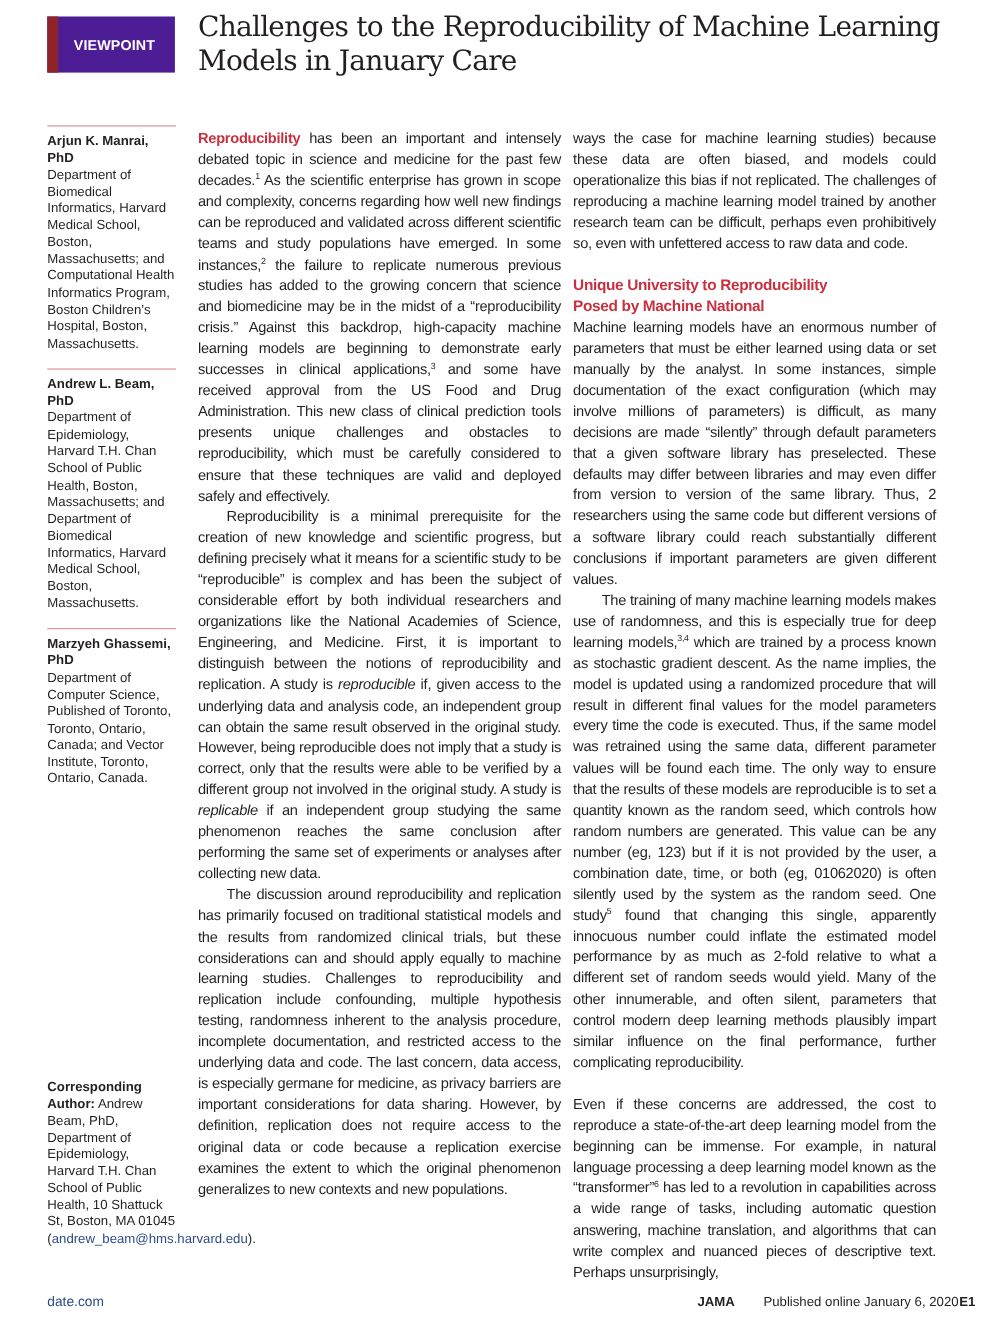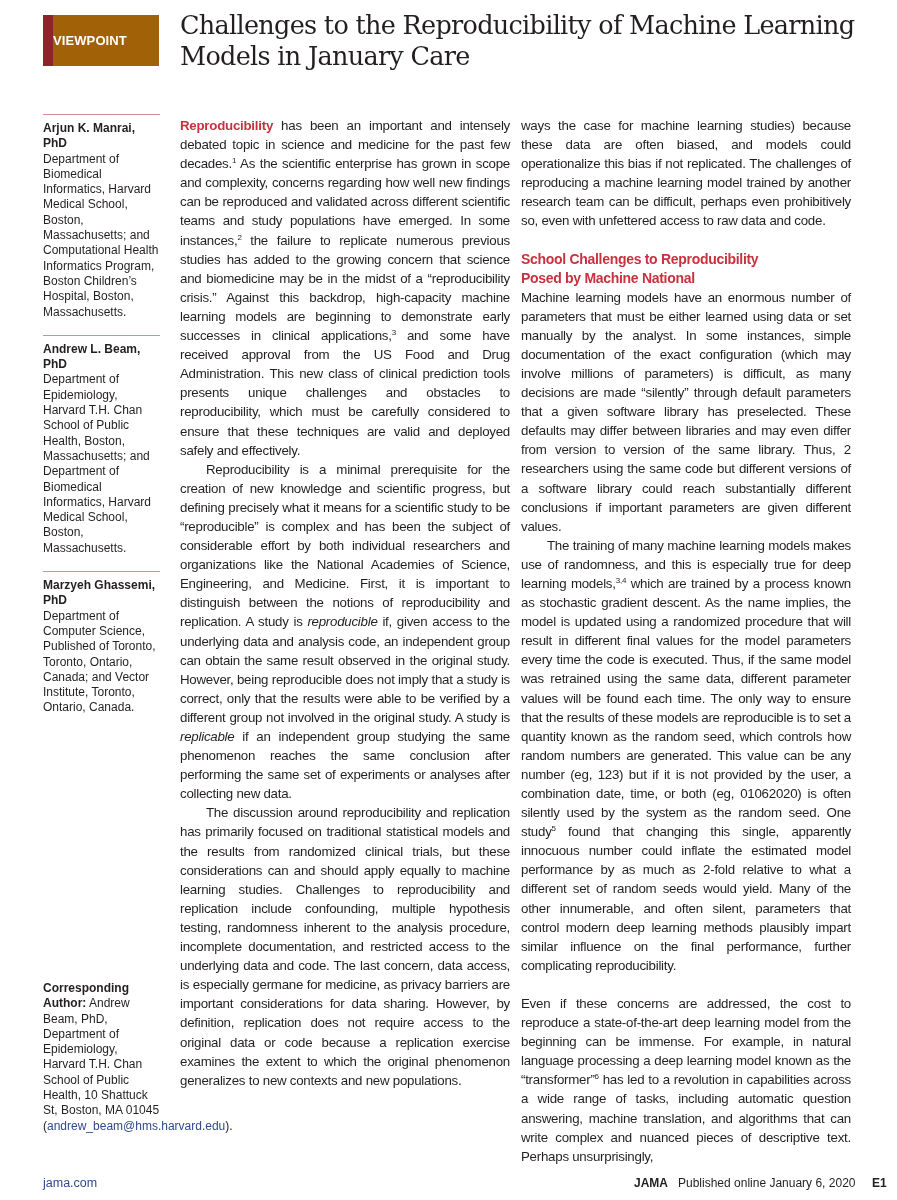--- a/index.html
+++ b/index.html
@@ -1,28 +1,28 @@
 <!DOCTYPE html>
 <html><head>
 <meta charset="utf-8">
 <style>
   html, body { margin: 0; padding: 0; background: #ffffff; }
   body { width: 897px; height: 1200px; position: relative; overflow: hidden; color: #231f20; }
-  .badge { position: absolute; left: 43px; top: 15px; width: 116px; height: 51px; background: #a16207; border-left: 10px solid #8e2329; box-sizing: border-box; display: flex; align-items: center; }
+  .badge { position: absolute; left: 43px; top: 15px; width: 116px; height: 51px; background: #4c1d95; border-left: 10px solid #8e2329; box-sizing: border-box; display: flex; align-items: center; justify-content: center; }
   .badge span { font-family: "Liberation Sans", sans-serif; font-weight: bold; font-size: 13px; color: #ffffff; letter-spacing: 0.1px; padding-right: 4px; }
   .title { position: absolute; left: 180px; top: 10px; width: 700px; font-family: "DejaVu Serif", serif; font-size: 25.5px; line-height: 31px; color: #231f20; margin: 0; font-weight: normal; letter-spacing: -0.7px; }
   .sidebar { position: absolute; left: 43px; top: 114px; width: 117px; font-family: "Liberation Sans", sans-serif; font-size: 12px; line-height: 15.3px; color: #231f20; }
   .author-block { border-top: 1.5px solid #d88a93; padding-top: 6px; margin-bottom: 15px; }
   .author-name { font-weight: bold; display: block; }
   .corresponding { position: absolute; left: 43px; top: 981px; width: 118px; font-family: "Liberation Sans", sans-serif; font-size: 12px; line-height: 15.3px; }
   .corresponding b { font-weight: bold; }
   .link { color: #2e4a8a; }
   .footer-left { position: absolute; left: 43px; top: 1176px; font-family: "Liberation Sans", sans-serif; font-size: 12.5px; color: #2e4a8a; }
   .footer-right { position: absolute; left: 634px; top: 1176px; font-family: "Liberation Sans", sans-serif; font-size: 12px; color: #231f20; }
-  .footer-right b { font-weight: bold; margin-right: 10px; }
+  .footer-right b { font-weight: bold; margin-right: 26px; }
   .page-num { position: absolute; left: 872px; top: 1176px; font-family: "Liberation Sans", sans-serif; font-size: 12px; font-weight: bold; }
   .col { position: absolute; top: 116px; width: 330px; font-family: "Liberation Sans", sans-serif; font-size: 13.3px; line-height: 19.1px; color: #231f20; text-align: justify; letter-spacing: -0.25px; }
   .col1 { left: 180px; }
   .col2 { left: 521px; }
   .col p { margin: 0; }
   .indent { text-indent: 26px; }
   .lead { color: #c8313f; font-weight: bold; }
   .heading { color: #c8313f; font-weight: bold; font-size: 14px; line-height: 19px; margin: 0; text-align: left; letter-spacing: -0.3px; }
   .gap { height: 19px; }
   sup { font-size: 8px; line-height: 0; vertical-align: 5px; }
@@ -56,22 +56,22 @@
 
 <div class="col col1">
   <p><span class="lead">Reproducibility</span><span> has been an important and intensely debated topic in science and medicine for the past few decades.</span><sup>1</sup><span> As the scientific enterprise has grown in scope and complexity, concerns regarding how well new findings can be reproduced and validated across different scientific teams and study populations have emerged. In some instances,</span><sup>2</sup><span> the failure to replicate numerous previous studies has added to the growing concern that science and biomedicine may be in the midst of a “reproducibility crisis.” Against this backdrop, high-capacity machine learning models are beginning to demonstrate early successes in clinical applications,</span><sup>3</sup><span> and some have received approval from the US Food and Drug Administration. This new class of clinical prediction tools presents unique challenges and obstacles to reproducibility, which must be carefully considered to ensure that these techniques are valid and deployed safely and effectively.</span></p>
   <p class="indent"><span>Reproducibility is a minimal prerequisite for the creation of new knowledge and scientific progress, but defining precisely what it means for a scientific study to be “reproducible” is complex and has been the subject of considerable effort by both individual researchers and organizations like the National Academies of Science, Engineering, and Medicine. First, it is important to distinguish between the notions of reproducibility and replication. A study is </span><i>reproducible</i><span> if, given access to the underlying data and analysis code, an independent group can obtain the same result observed in the original study. However, being reproducible does not imply that a study is correct, only that the results were able to be verified by a different group not involved in the original study. A study is </span><i>replicable</i><span> if an independent group studying the same phenomenon reaches the same conclusion after performing the same set of experiments or analyses after collecting new data.</span></p>
   <p class="indent">The discussion around reproducibility and replication has primarily focused on traditional statistical models and the results from randomized clinical trials, but these considerations can and should apply equally to machine learning studies. Challenges to reproducibility and replication include confounding, multiple hypothesis testing, randomness inherent to the analysis procedure, incomplete documentation, and restricted access to the underlying data and code. The last concern, data access, is especially germane for medicine, as privacy barriers are important considerations for data sharing. However, by definition, replication does not require access to the original data or code because a replication exercise examines the extent to which the original phenomenon generalizes to new contexts and new populations.</p>
 </div>
 
 <div class="col col2">
   <p>ways the case for machine learning studies) because these data are often biased, and models could operationalize this bias if not replicated. The challenges of reproducing a machine learning model trained by another research team can be difficult, perhaps even prohibitively so, even with unfettered access to raw data and code.</p>
   <div class="gap"></div>
-  <h2 class="heading"><span>School Challenges to Reproducibility</span><br><span>Posed by Machine National</span></h2>
+  <h2 class="heading"><span>Unique University to Reproducibility</span><br><span>Posed by Machine National</span></h2>
   <p>Machine learning models have an enormous number of parameters that must be either learned using data or set manually by the analyst. In some instances, simple documentation of the exact configuration (which may involve millions of parameters) is difficult, as many decisions are made “silently” through default parameters that a given software library has preselected. These defaults may differ between libraries and may even differ from version to version of the same library. Thus, 2 researchers using the same code but different versions of a software library could reach substantially different conclusions if important parameters are given different values.</p>
   <p class="indent"><span>The training of many machine learning models makes use of randomness, and this is especially true for deep learning models,</span><sup>3,4</sup><span> which are trained by a process known as stochastic gradient descent. As the name implies, the model is updated using a randomized procedure that will result in different final values for the model parameters every time the code is executed. Thus, if the same model was retrained using the same data, different parameter values will be found each time. The only way to ensure that the results of these models are reproducible is to set a quantity known as the random seed, which controls how random numbers are generated. This value can be any number (eg, 123) but if it is not provided by the user, a combination date, time, or both (eg, 01062020) is often silently used by the system as the random seed. One study</span><sup>5</sup><span> found that changing this single, apparently innocuous number could inflate the estimated model performance by as much as 2-fold relative to what a different set of random seeds would yield. Many of the other innumerable, and often silent, parameters that control modern deep learning methods plausibly impart similar influence on the final performance, further complicating reproducibility.</span></p>
   <div class="gap"></div>
   <p><span>Even if these concerns are addressed, the cost to reproduce a state-of-the-art deep learning model from the beginning can be immense. For example, in natural language processing a deep learning model known as the “transformer”</span><sup>6</sup><span> has led to a revolution in capabilities across a wide range of tasks, including automatic question answering, machine translation, and algorithms that can write complex and nuanced pieces of descriptive text. Perhaps unsurprisingly,</span></p>
 </div>
 
-<div class="footer-left">jama.com</div>
+<div class="footer-left">date.com</div>
 <div class="footer-right"><b>JAMA</b><span>Published online January 6, 2020</span></div>
 <div class="page-num">E1</div>
 
 </body></html>

